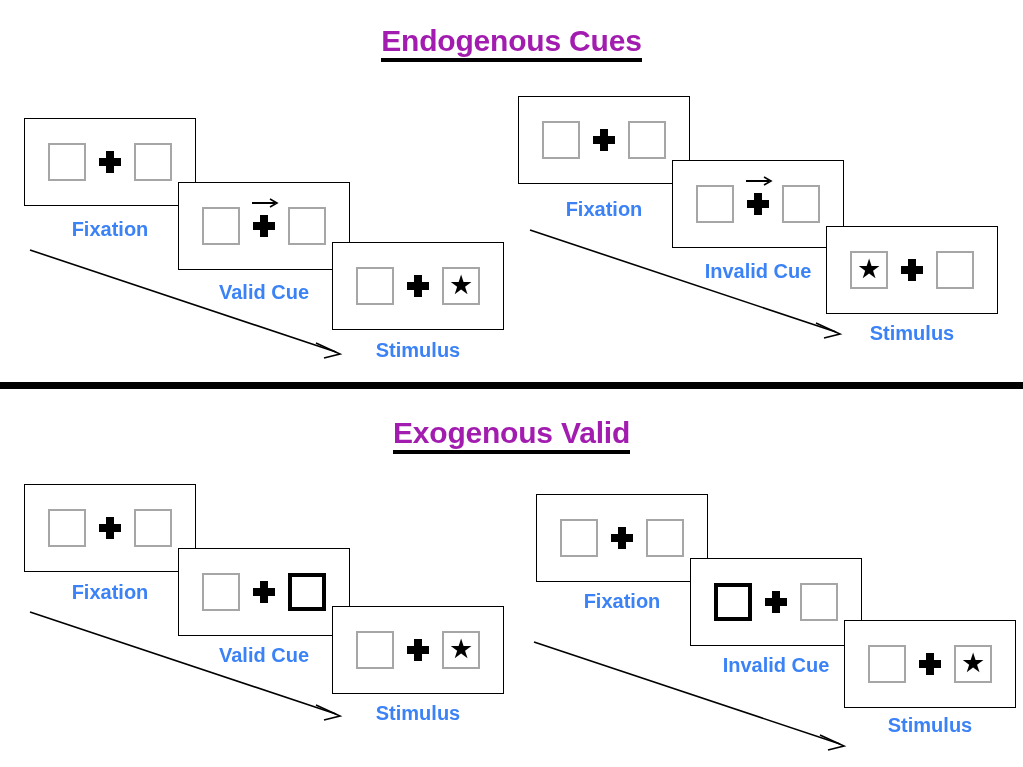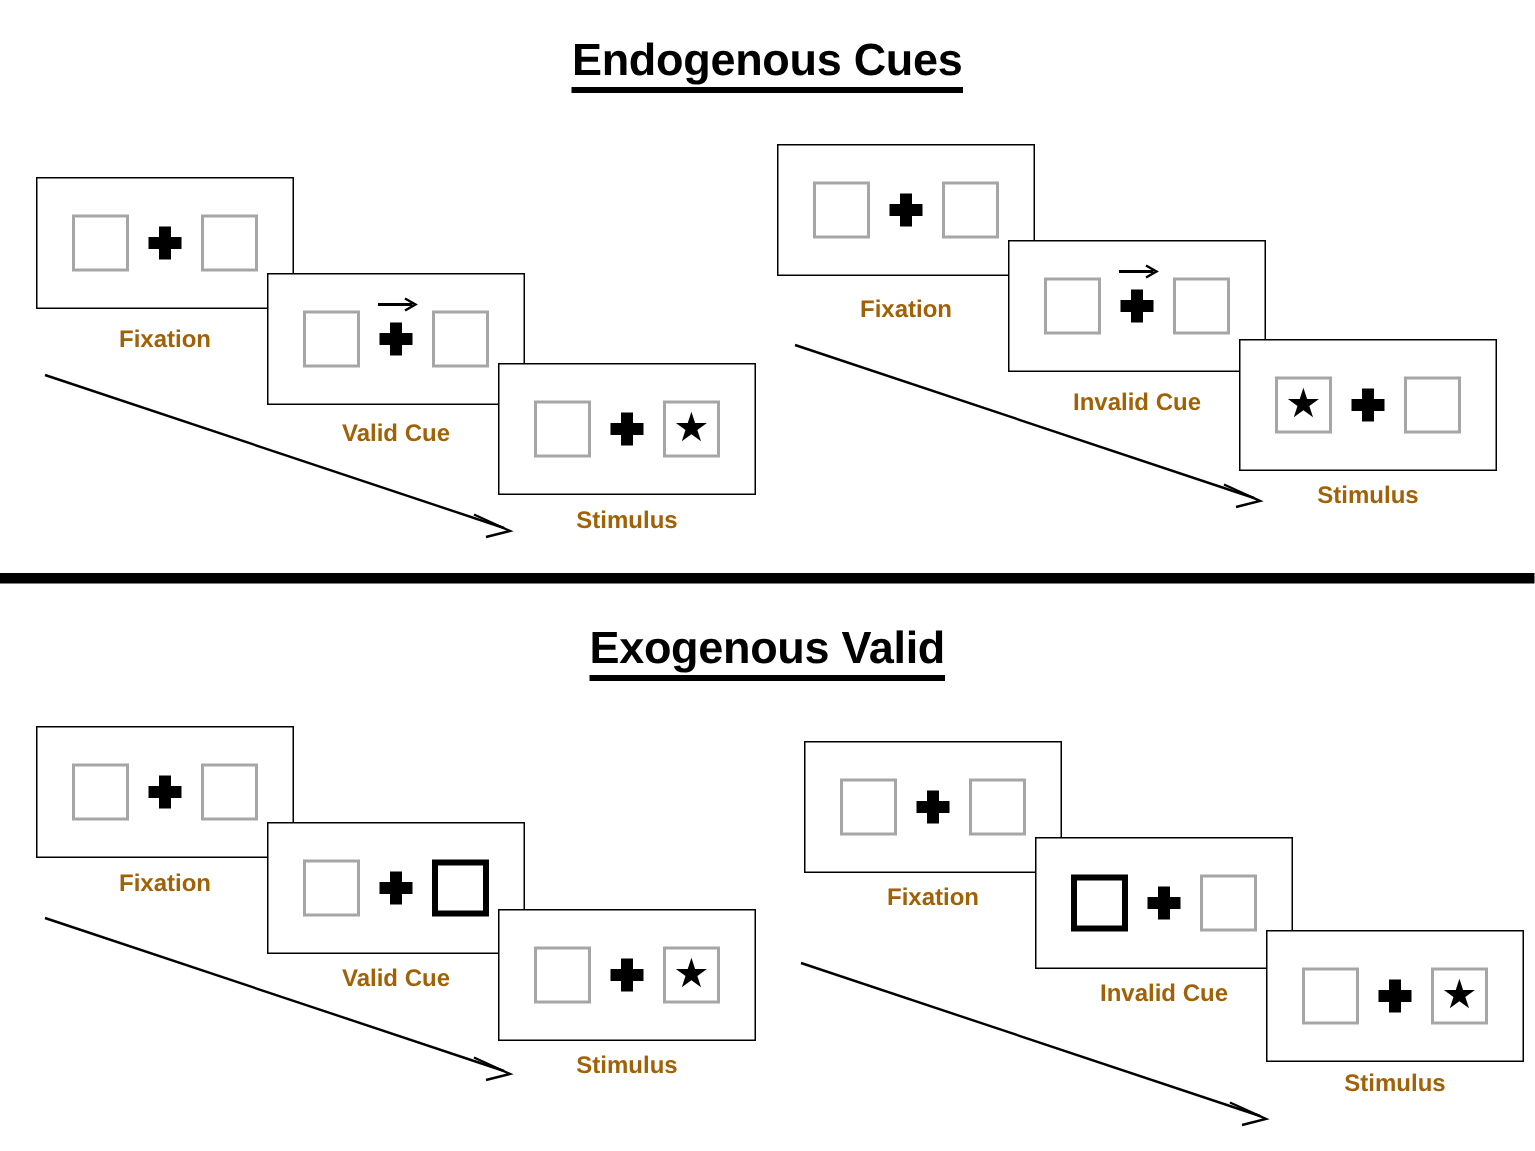--- a/index.html
+++ b/index.html
@@ -15,21 +15,21 @@
     overflow: hidden;
   }
 
   
   .section-title {
     position: absolute;
     width: 100%;
     text-align: center;
     font-size: 30px;
     font-weight: bold;
-    color: #000000;
+    color: #a21caf;
     letter-spacing: -0.2px;
   }
   .section-title span {
     border-bottom: 4px solid #000000;
     padding-bottom: 1px;
   }
 
   
   .divider {
     position: absolute;
@@ -114,23 +114,23 @@
     color: #000000;
     font-size: 27px;
     line-height: 1;
     display: block;
     margin-top: -2px;
   }
 
   
   .caption {
     position: absolute;
-    font-size: 16px;
+    font-size: 20px;
     font-weight: bold;
-    color: #a16207;
+    color: #3b82f6;
     white-space: nowrap;
     text-align: center;
   }
 
   
   .flow-arrow {
     position: absolute;
     pointer-events: none;
   }
 </style>

